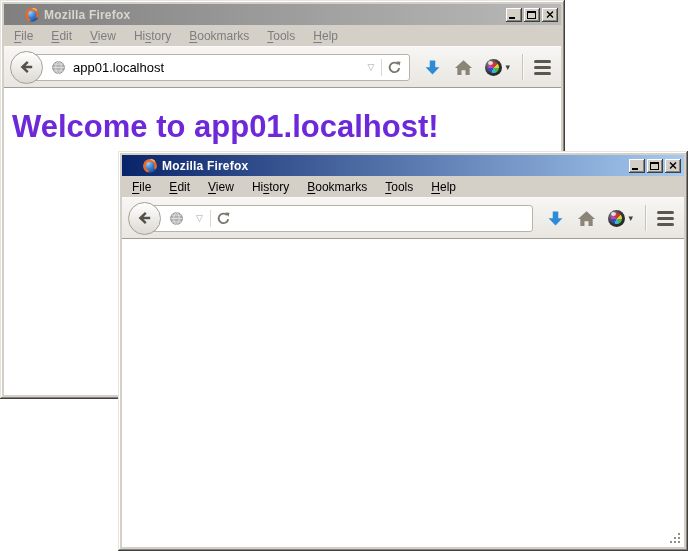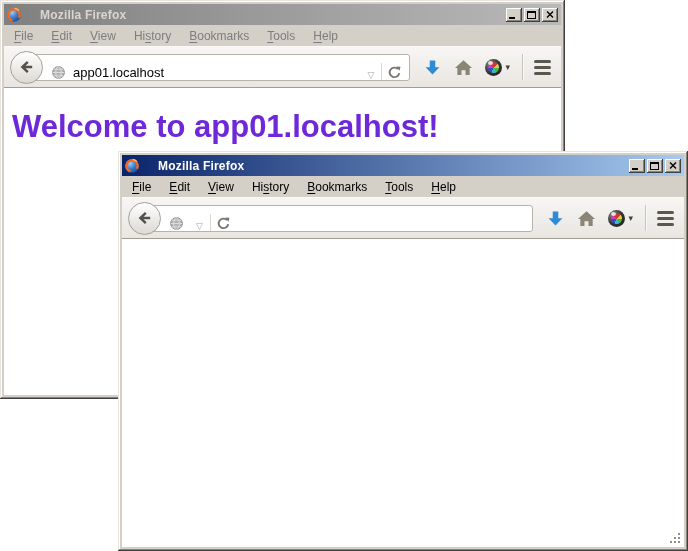--- a/index.html
+++ b/index.html
@@ -19,21 +19,21 @@
       inset -2px -2px 0 #87837a,
       inset  2px  2px 0 #ffffff;
     display:flex; flex-direction:column;
   }
   #win1 { left:0px;   top:0px;   width:565px; height:399px; }
   #win2 { left:118px; top:151px; width:570px; height:400px; }
 
   
   .titlebar {
     flex:0 0 21px; height:21px; display:flex; align-items:center;
-    padding:0 2px 0 2px; gap:18px;
+    padding:0 2px 0 20px; gap:4px;
   }
   .window.active   .titlebar { background:linear-gradient(to right, var(--active-title-start,#0a246a), var(--active-title-end,#a6caf0)); }
   .window.inactive .titlebar { background:linear-gradient(to right, var(--inactive-title-start,#808080), var(--inactive-title-end,#b9b9b9)); }
   .ff-icon { width:16px; height:16px; flex:0 0 auto; display:flex; }
   .title-text { flex:1; font-size:12px; font-weight:bold; white-space:nowrap; overflow:hidden; letter-spacing:.2px; }
   .window.active   .title-text { color:#ffffff; }
   .window.inactive .title-text { color:#d9d6cf; }
   .win-controls { display:flex; gap:2px; margin-right:1px; }
   .wbtn {
     width:16px; height:14px; padding:0; border:0; position:relative;
@@ -65,21 +65,21 @@
     flex:0 0 auto; width:33px; height:33px; border-radius:50%;
     border:1px solid #a39f96; box-sizing:border-box; padding:0;
     background:linear-gradient(#ffffff, #dcd9d3);
     display:flex; align-items:center; justify-content:center;
     position:relative; z-index:2;
   }
   .urlbar {
     flex:1; min-width:0; height:27px; box-sizing:border-box;
     margin-left:-17px; padding:0 4px 0 24px;
     background:#ffffff; border:1px solid #b7b3aa; border-radius:3px;
-    display:flex; align-items:flex-end;
+    display:flex; align-items:center;
   }
   .globe { width:15px; height:15px; flex:0 0 auto; margin-right:7px; display:flex; }
   .url-text { flex:1; min-width:0; font-size:13px; color:#000; white-space:nowrap; overflow:hidden; }
   .url-drop { flex:0 0 auto; font-size:9px; color:#a9a69e; padding:0 5px; }
   .url-sep { flex:0 0 auto; width:1px; height:17px; background:#dbd8d2; margin:0 2px; }
   .tool-btn { border:0; background:none; padding:0; display:flex; align-items:center; cursor:default; }
   .reload { padding:0 3px; }
   .dl-btn   { margin-left:14px; }
   .home-btn { margin-left:13px; }
   .wheel-btn { margin-left:12px; gap:3px; }

